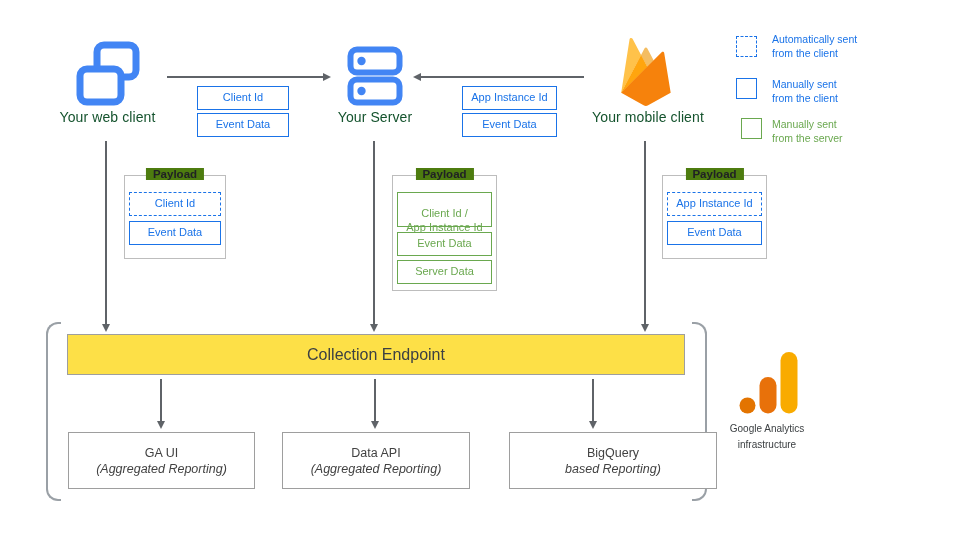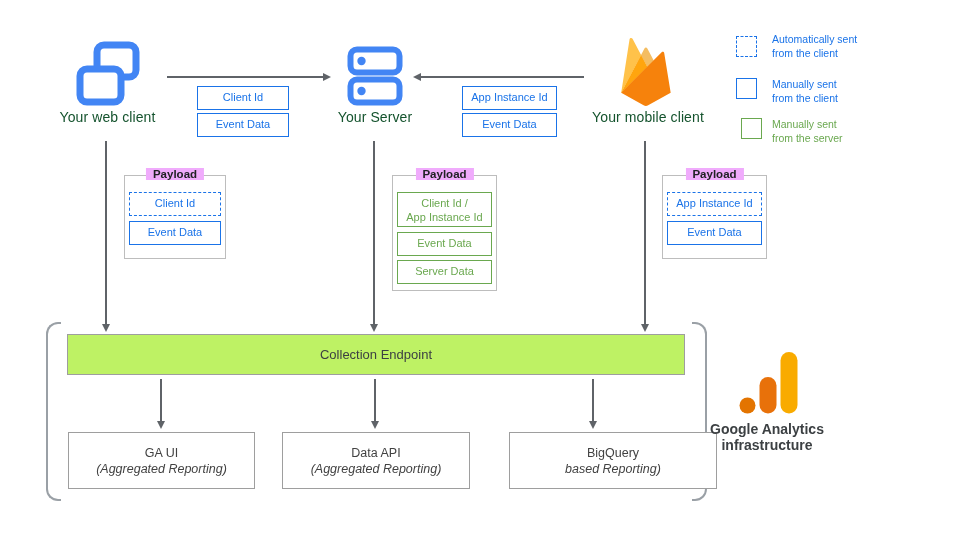--- a/index.html
+++ b/index.html
@@ -46,26 +46,26 @@
   #flow-ws-2 { left:197px; top:113px; width:92px; }
   #flow-ms-1 { left:462px; top:86px;  width:95px; }
   #flow-ms-2 { left:462px; top:113px; width:95px; }
 
   
   .payload { position:absolute; border:1px solid #BDBDBD; background:#fff; padding:16px 4px 8px 4px; }
   #payload-web    { left:124px; top:175px; width:102px; height:84px; }
   #payload-server { left:392px; top:175px; width:105px; height:116px; }
   #payload-mobile { left:662px; top:175px; width:105px; height:84px; }
   .payload-title { position:absolute; top:-8px; left:50%; transform:translateX(-50%);
-    background:#f0abfc; padding:0 7px; font-size:11.5px; font-weight:700; color:#202124; white-space:nowrap; }
+    background:#4d7c0f; padding:0 7px; font-size:11.5px; font-weight:700; color:#202124; white-space:nowrap; }
   .pill { border:1.5px solid #1A73E8; background:#fff; color:#1A73E8; font-size:11px; font-weight:500;
     text-align:center; height:24px; line-height:20px; margin-bottom:4.5px; }
   .pill.dashed { border-style:dashed; }
   .pill.green  { border-color:#6AA84F; color:#6AA84F; }
-  .pill.two-line { height:35px; line-height:14px; padding-top:3px; }
+  .pill.two-line { height:35px; line-height:14px; padding-top:13px; }
 
   
   .legend-swatch { position:absolute; width:21px; height:21px; border:1.5px solid #1A73E8; background:#fff; }
   .legend-swatch.dashed { border-style:dashed; }
   .legend-swatch.green  { border-color:#6AA84F; }
   .legend-text { position:absolute; left:772px; width:160px; font-size:10.5px; font-weight:500;
     line-height:13.5px; color:#1A73E8; }
   .legend-text.green { color:#6AA84F; }
   #legend-1-swatch { left:736px; top:36px; }
   #legend-2-swatch { left:736px; top:78px; }
@@ -73,34 +73,34 @@
   #legend-1-text { top:33px; }
   #legend-2-text { top:78px; }
   #legend-3-text { top:118px; }
 
   
   .bracket { position:absolute; top:322px; width:15px; height:179px; }
   #bracket-left  { left:46px;  border:2px solid #9AA0A6; border-right:none; border-radius:12px 0 0 12px; }
   #bracket-right { left:692px; border:2px solid #9AA0A6; border-left:none;  border-radius:0 12px 12px 0; }
 
   #collection-box { position:absolute; left:67px; top:334px; width:618px; height:41px;
-    border:1px solid #9E9E9E; background:#bef264; display:flex; align-items:center; justify-content:center;
-    font-size:13px; font-weight:500; color:#3C4043; }
+    border:1px solid #9E9E9E; background:#fde047; display:flex; align-items:center; justify-content:center;
+    font-size:16px; font-weight:500; color:#3C4043; }
 
   .out-box { position:absolute; top:432px; height:57px; border:1px solid #9E9E9E; background:#fff;
     display:flex; flex-direction:column; align-items:center; justify-content:center;
     font-size:12.5px; color:#424242; line-height:16px; text-align:center; }
   #box-ga-ui    { left:68px;  width:187px; }
   #box-data-api { left:282px; width:188px;align-items:center; }
   #box-bigquery { left:497px; width:208px;margin-left:12px; }
   .out-title { font-style:normal; }
   .out-italic { font-style:italic; }
 
   #ga-infra-label { position:absolute; left:697px; top:421px; width:140px; text-align:center;
-    font-size:14px; font-weight:700; color:#3C4043; line-height:16px; }
+    font-size:10px; font-weight:400; color:#3C4043; line-height:16px; }
 </style>
 </head>
 <body>
 
 <div class="canvas">
 
   <svg id="web-icon" class="icon" width="64" height="68" viewBox="0 0 64 68">
     <rect x="21" y="5" width="39" height="32" rx="7" fill="#fff" stroke="#4285F4" stroke-width="7"></rect>
     <rect x="4" y="29" width="41" height="33" rx="7" fill="#fff" stroke="#4285F4" stroke-width="7"></rect>
   </svg>

